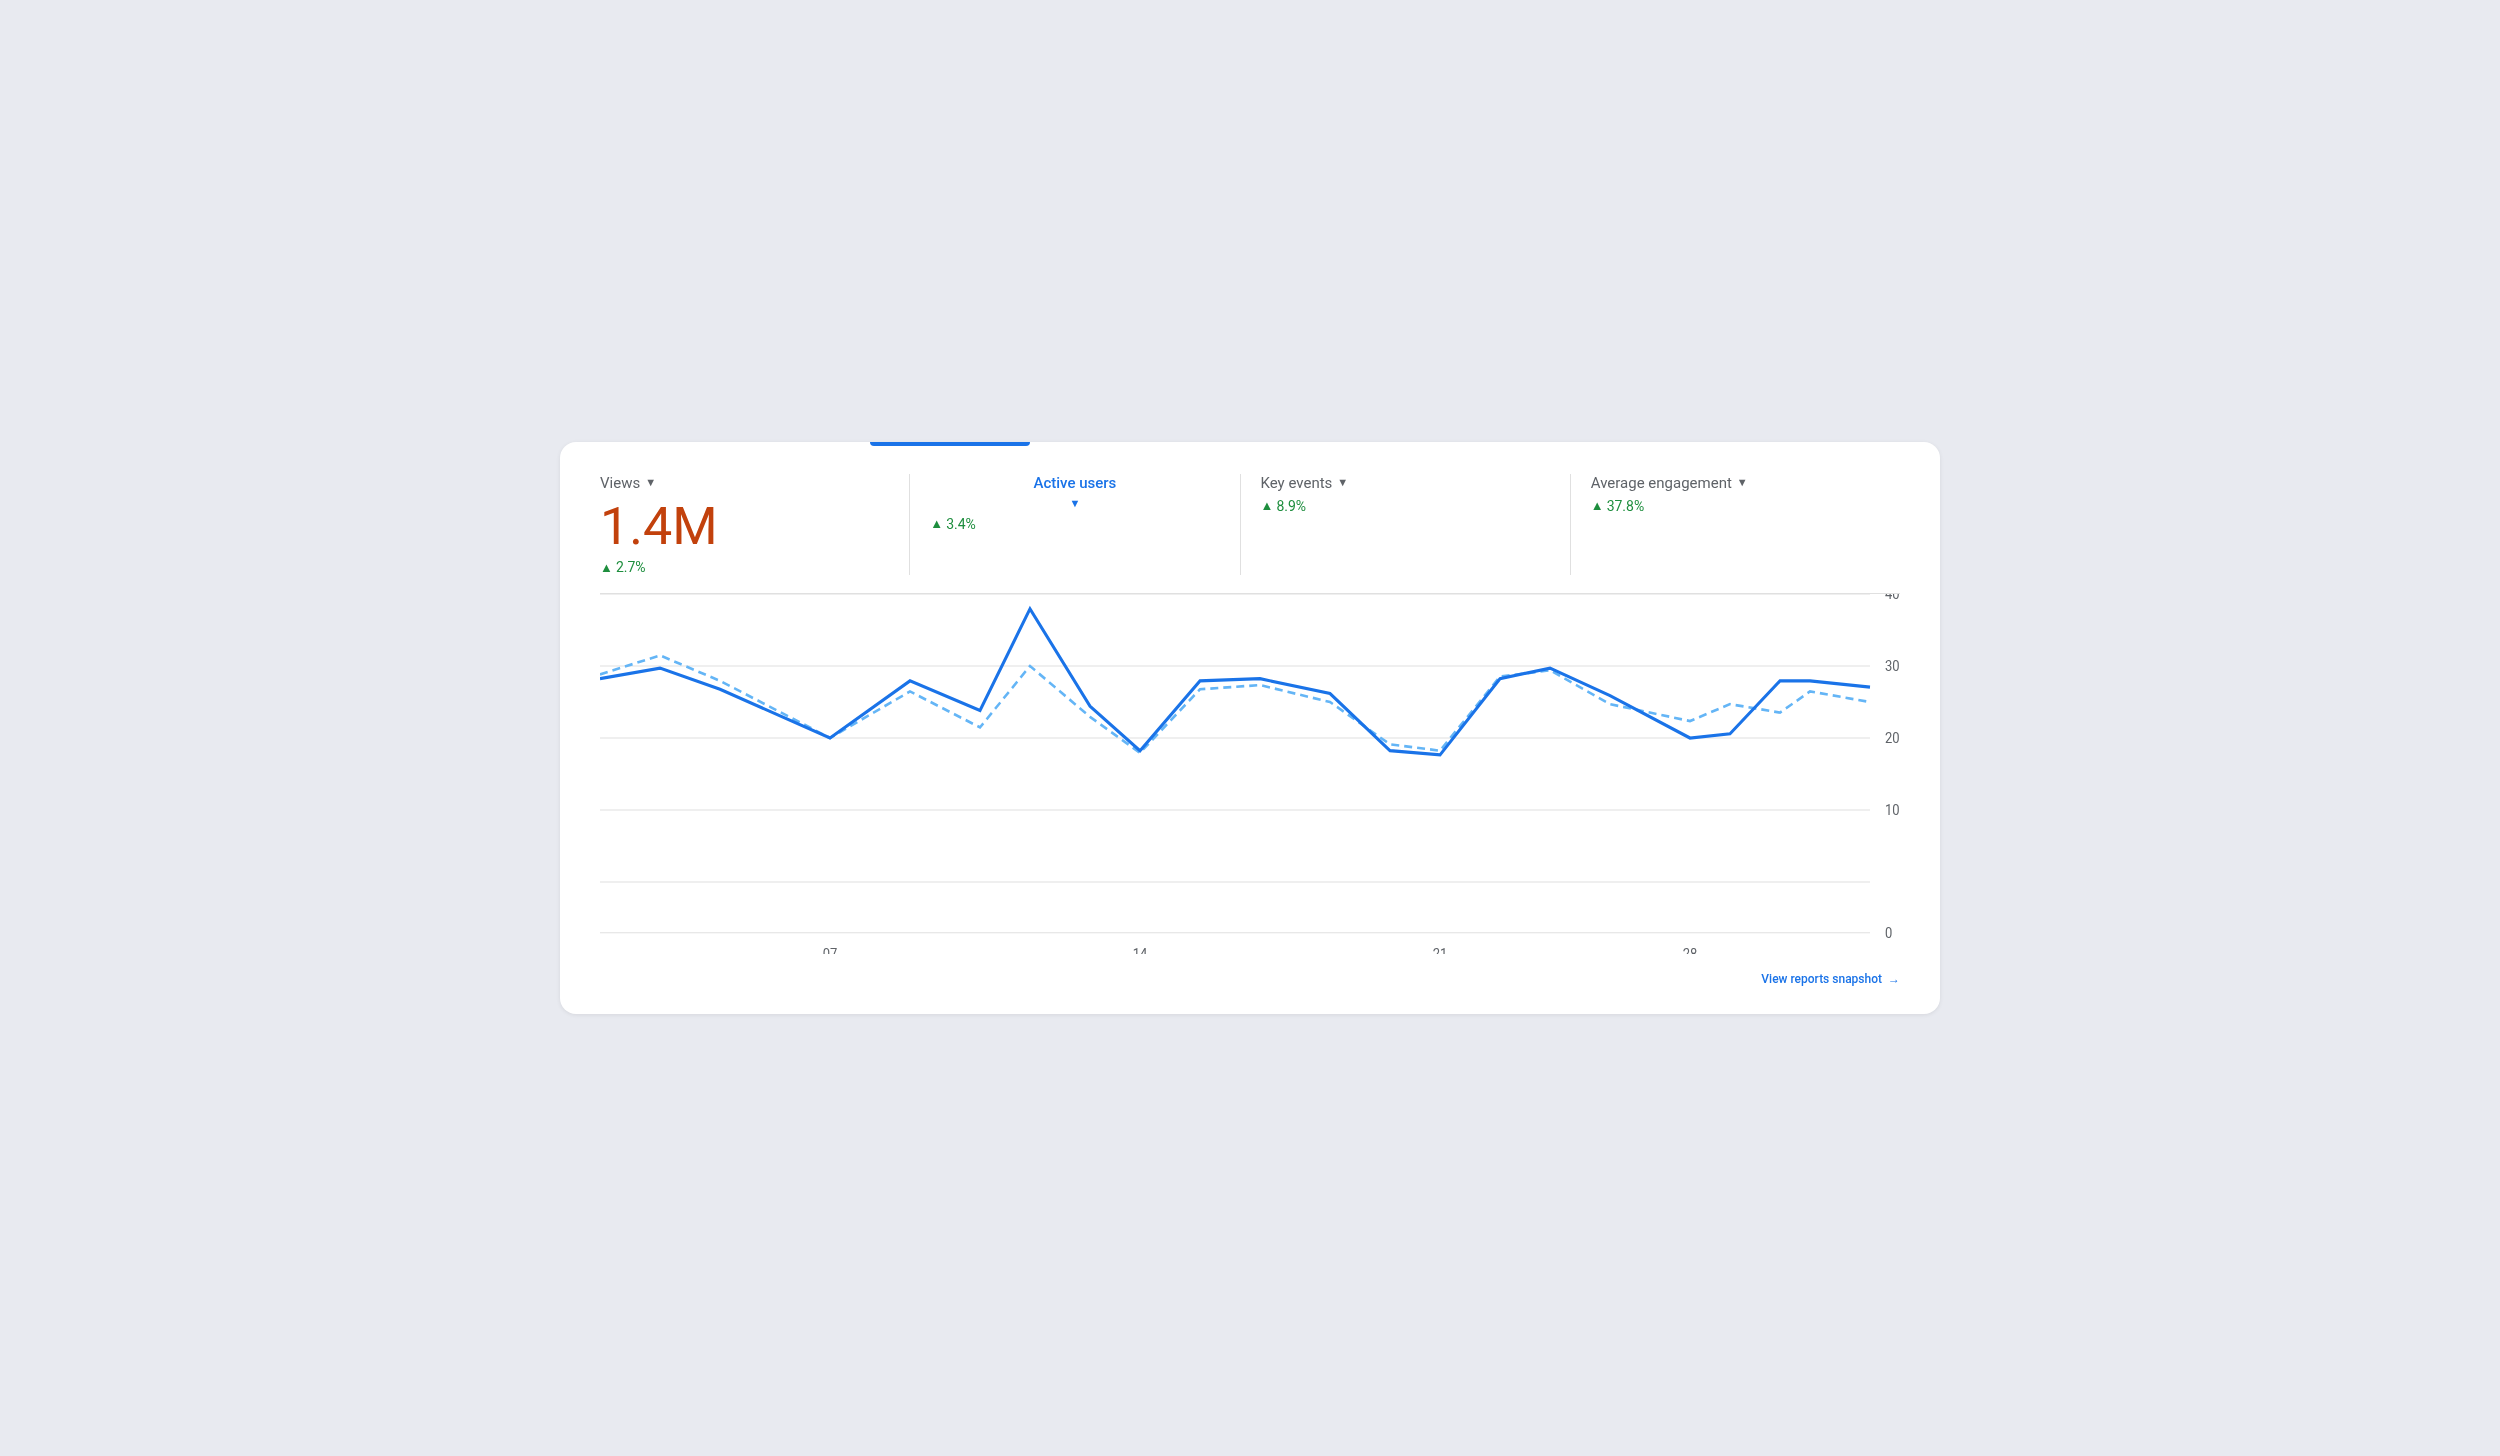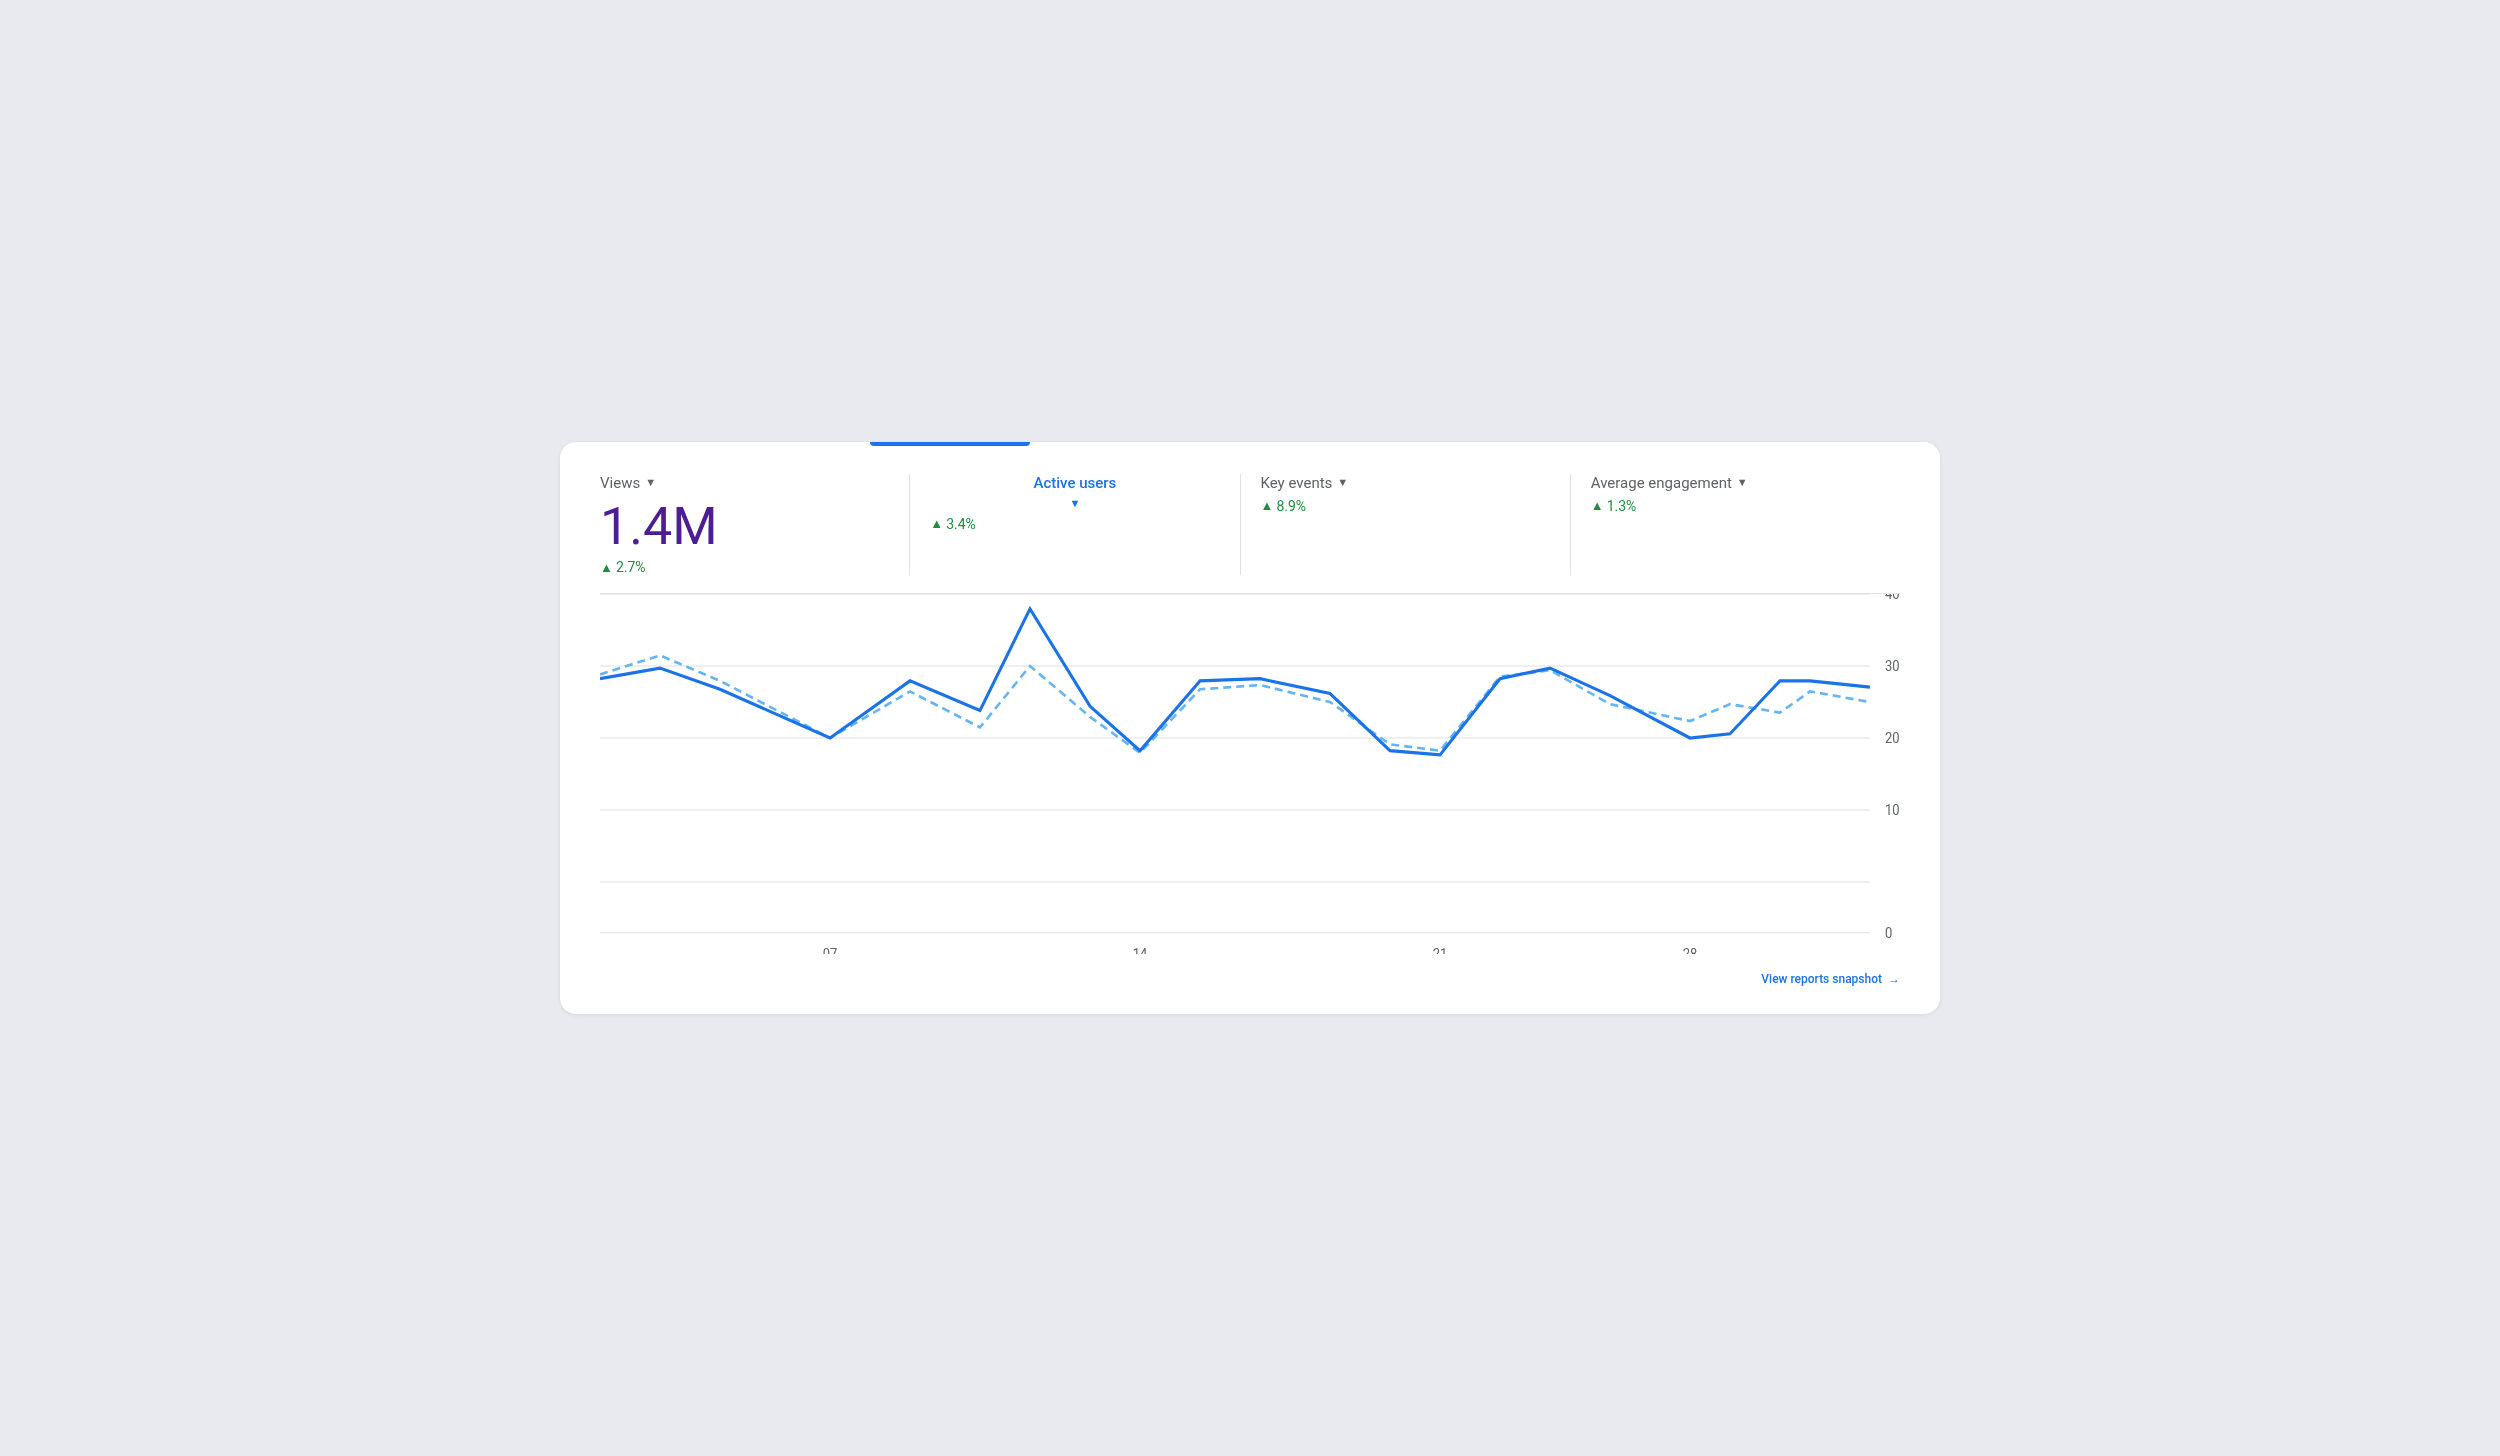--- a/index.html
+++ b/index.html
@@ -57,21 +57,21 @@
       font-weight: 500;
       flex-direction: column;
     }
     .metric-label .chevron {
       font-size: 11px;
       color: inherit;
     }
     .metric-value {
       font-size: 52px;
       font-weight: 400;
-      color: #4c1d95;
+      color: #c2410c;
       line-height: 1.1;
       margin-bottom: 4px;
     }
     .metric-change {
       font-size: 14px;
       color: #1e8e3e;
       display: flex;
       align-items: center;
       gap: 3px;
     }
@@ -148,21 +148,21 @@
       </div>
     </div>
 
     <div class="metric">
       <div class="metric-label">
         <span>Average engagement</span>
         <span class="chevron">▼</span>
       </div>
       <div class="metric-change">
         <span class="arrow-up">▲</span>
-        <span>1.3%</span>
+        <span>37.8%</span>
       </div>
     </div>
   </div>
 
   <div class="chart-area">
     <svg class="chart-svg" viewBox="0 0 1300 340" preserveAspectRatio="none">
 
       <line x1="0" y1="0" x2="1270" y2="0" stroke="#e0e0e0" stroke-width="1"></line>
       <line x1="0" y1="68" x2="1270" y2="68" stroke="#e0e0e0" stroke-width="1"></line>
       <line x1="0" y1="136" x2="1270" y2="136" stroke="#e0e0e0" stroke-width="1"></line>

